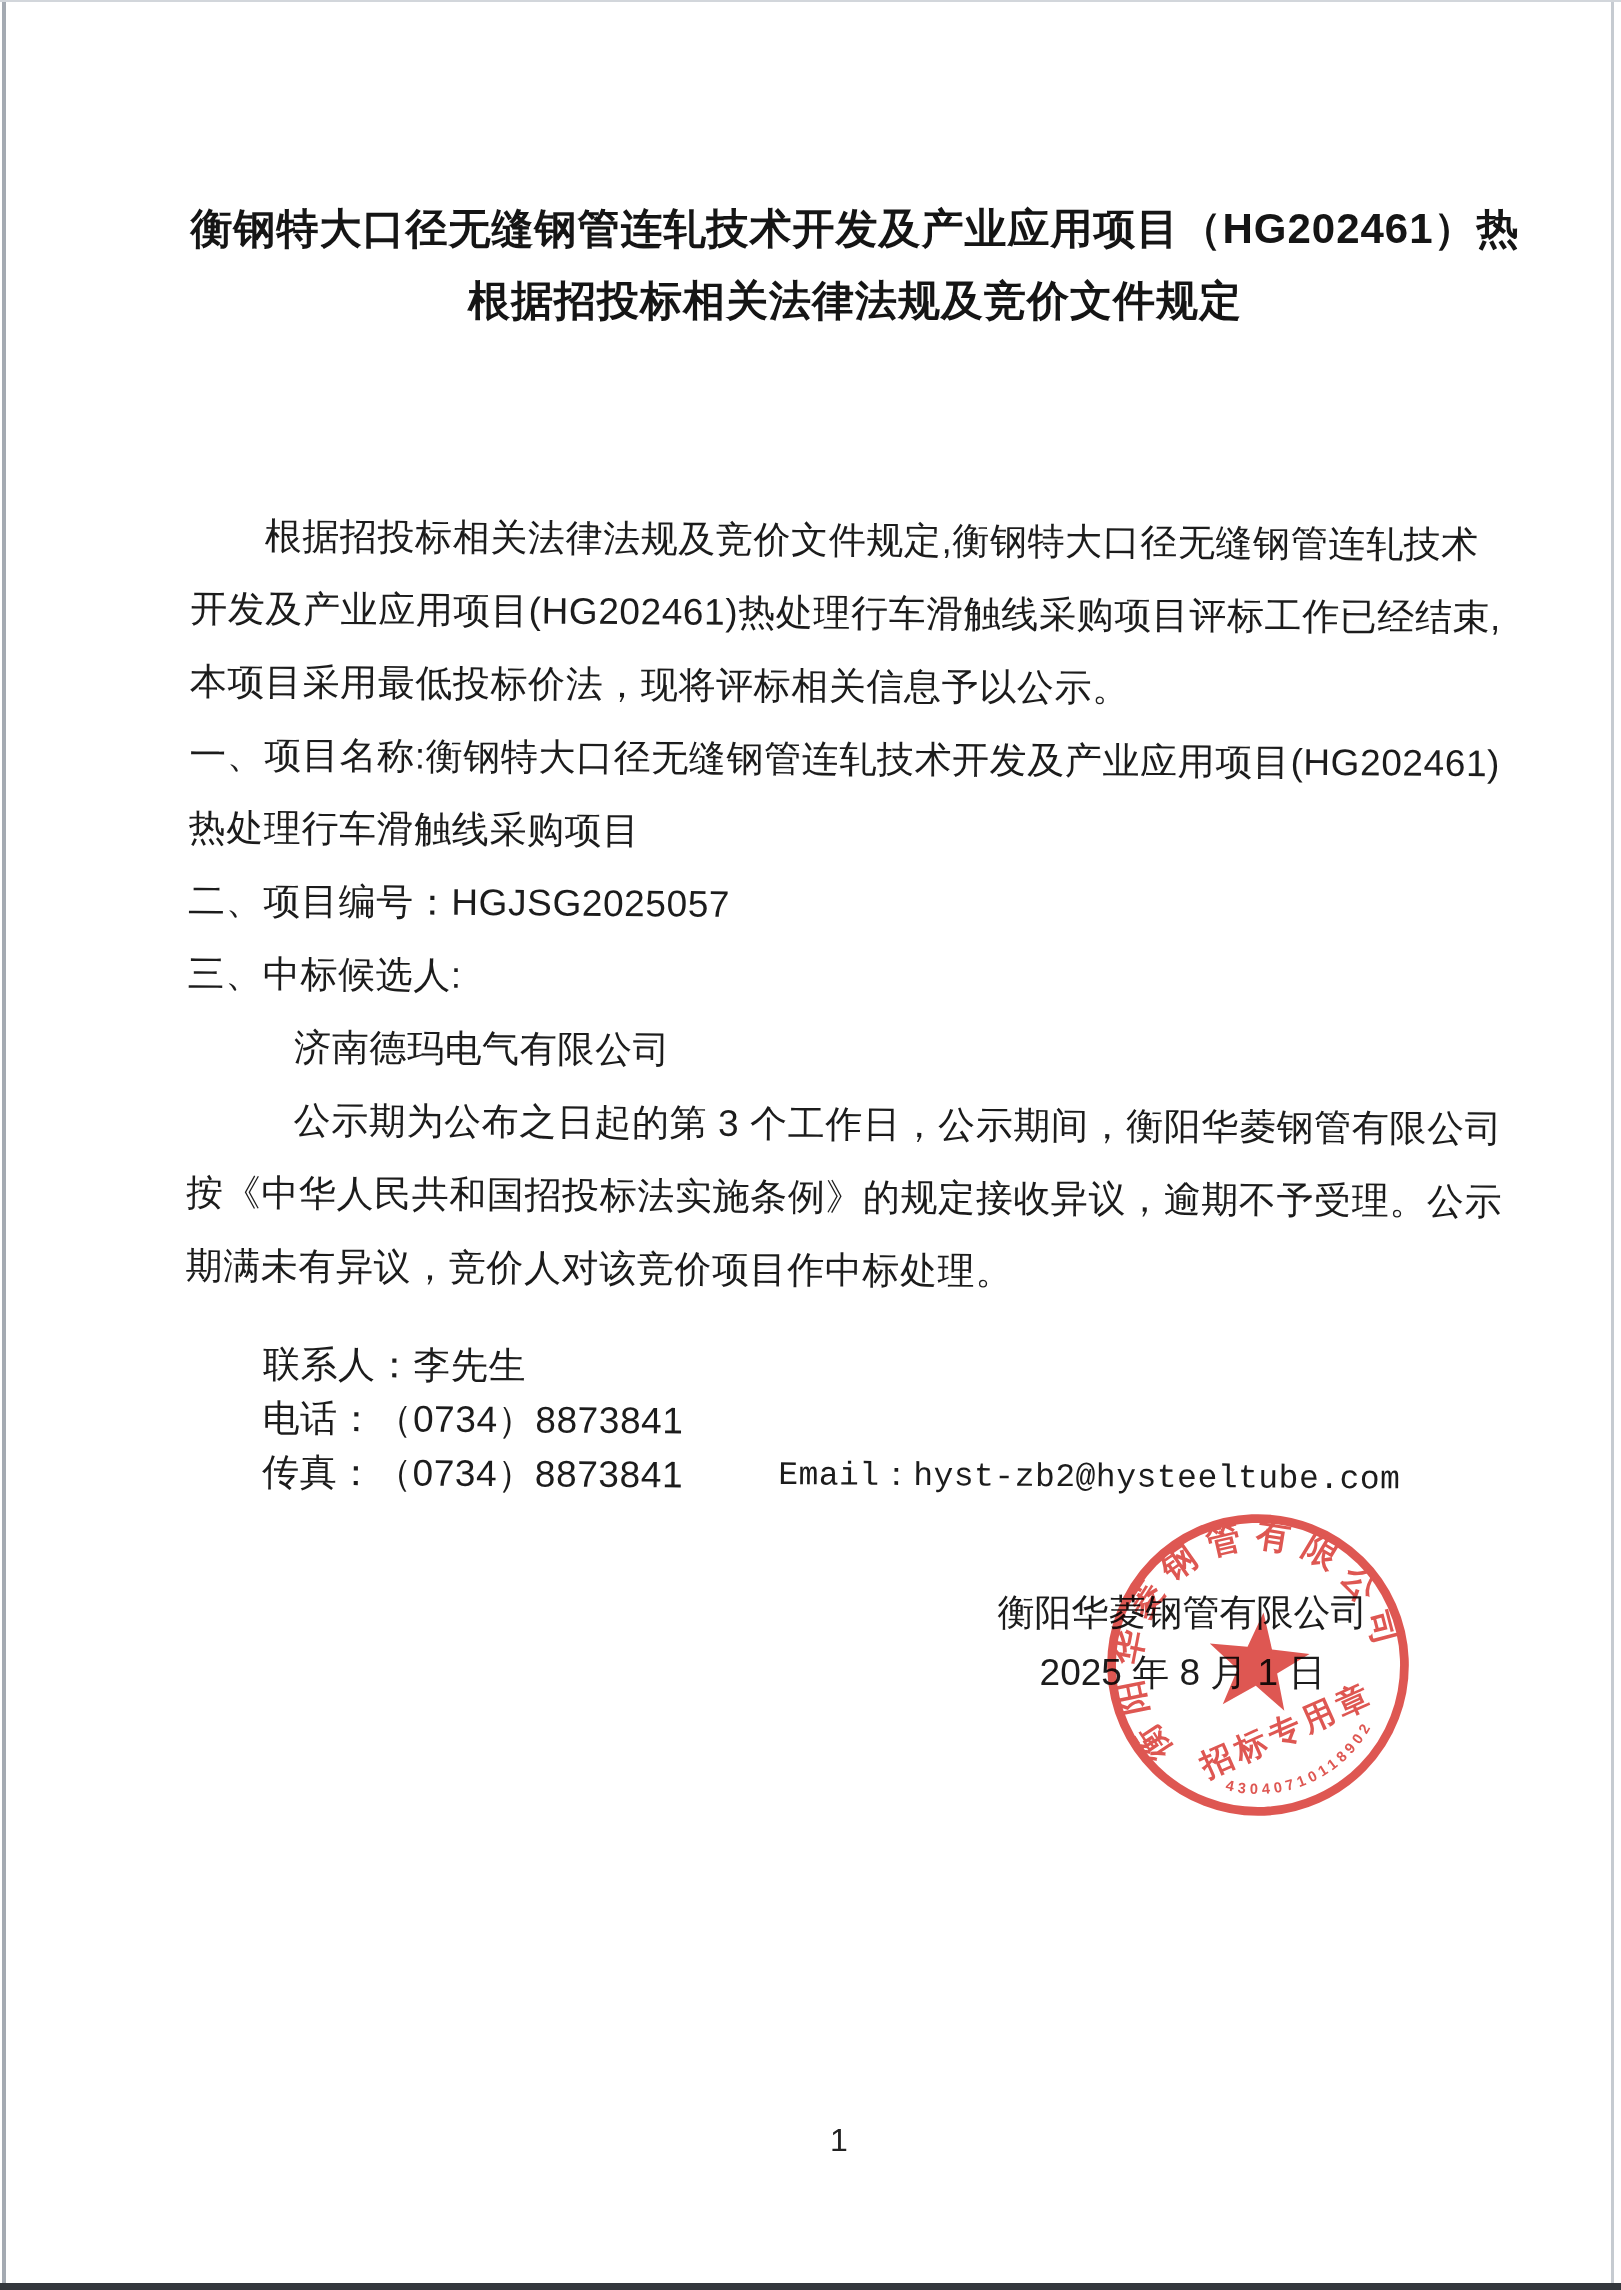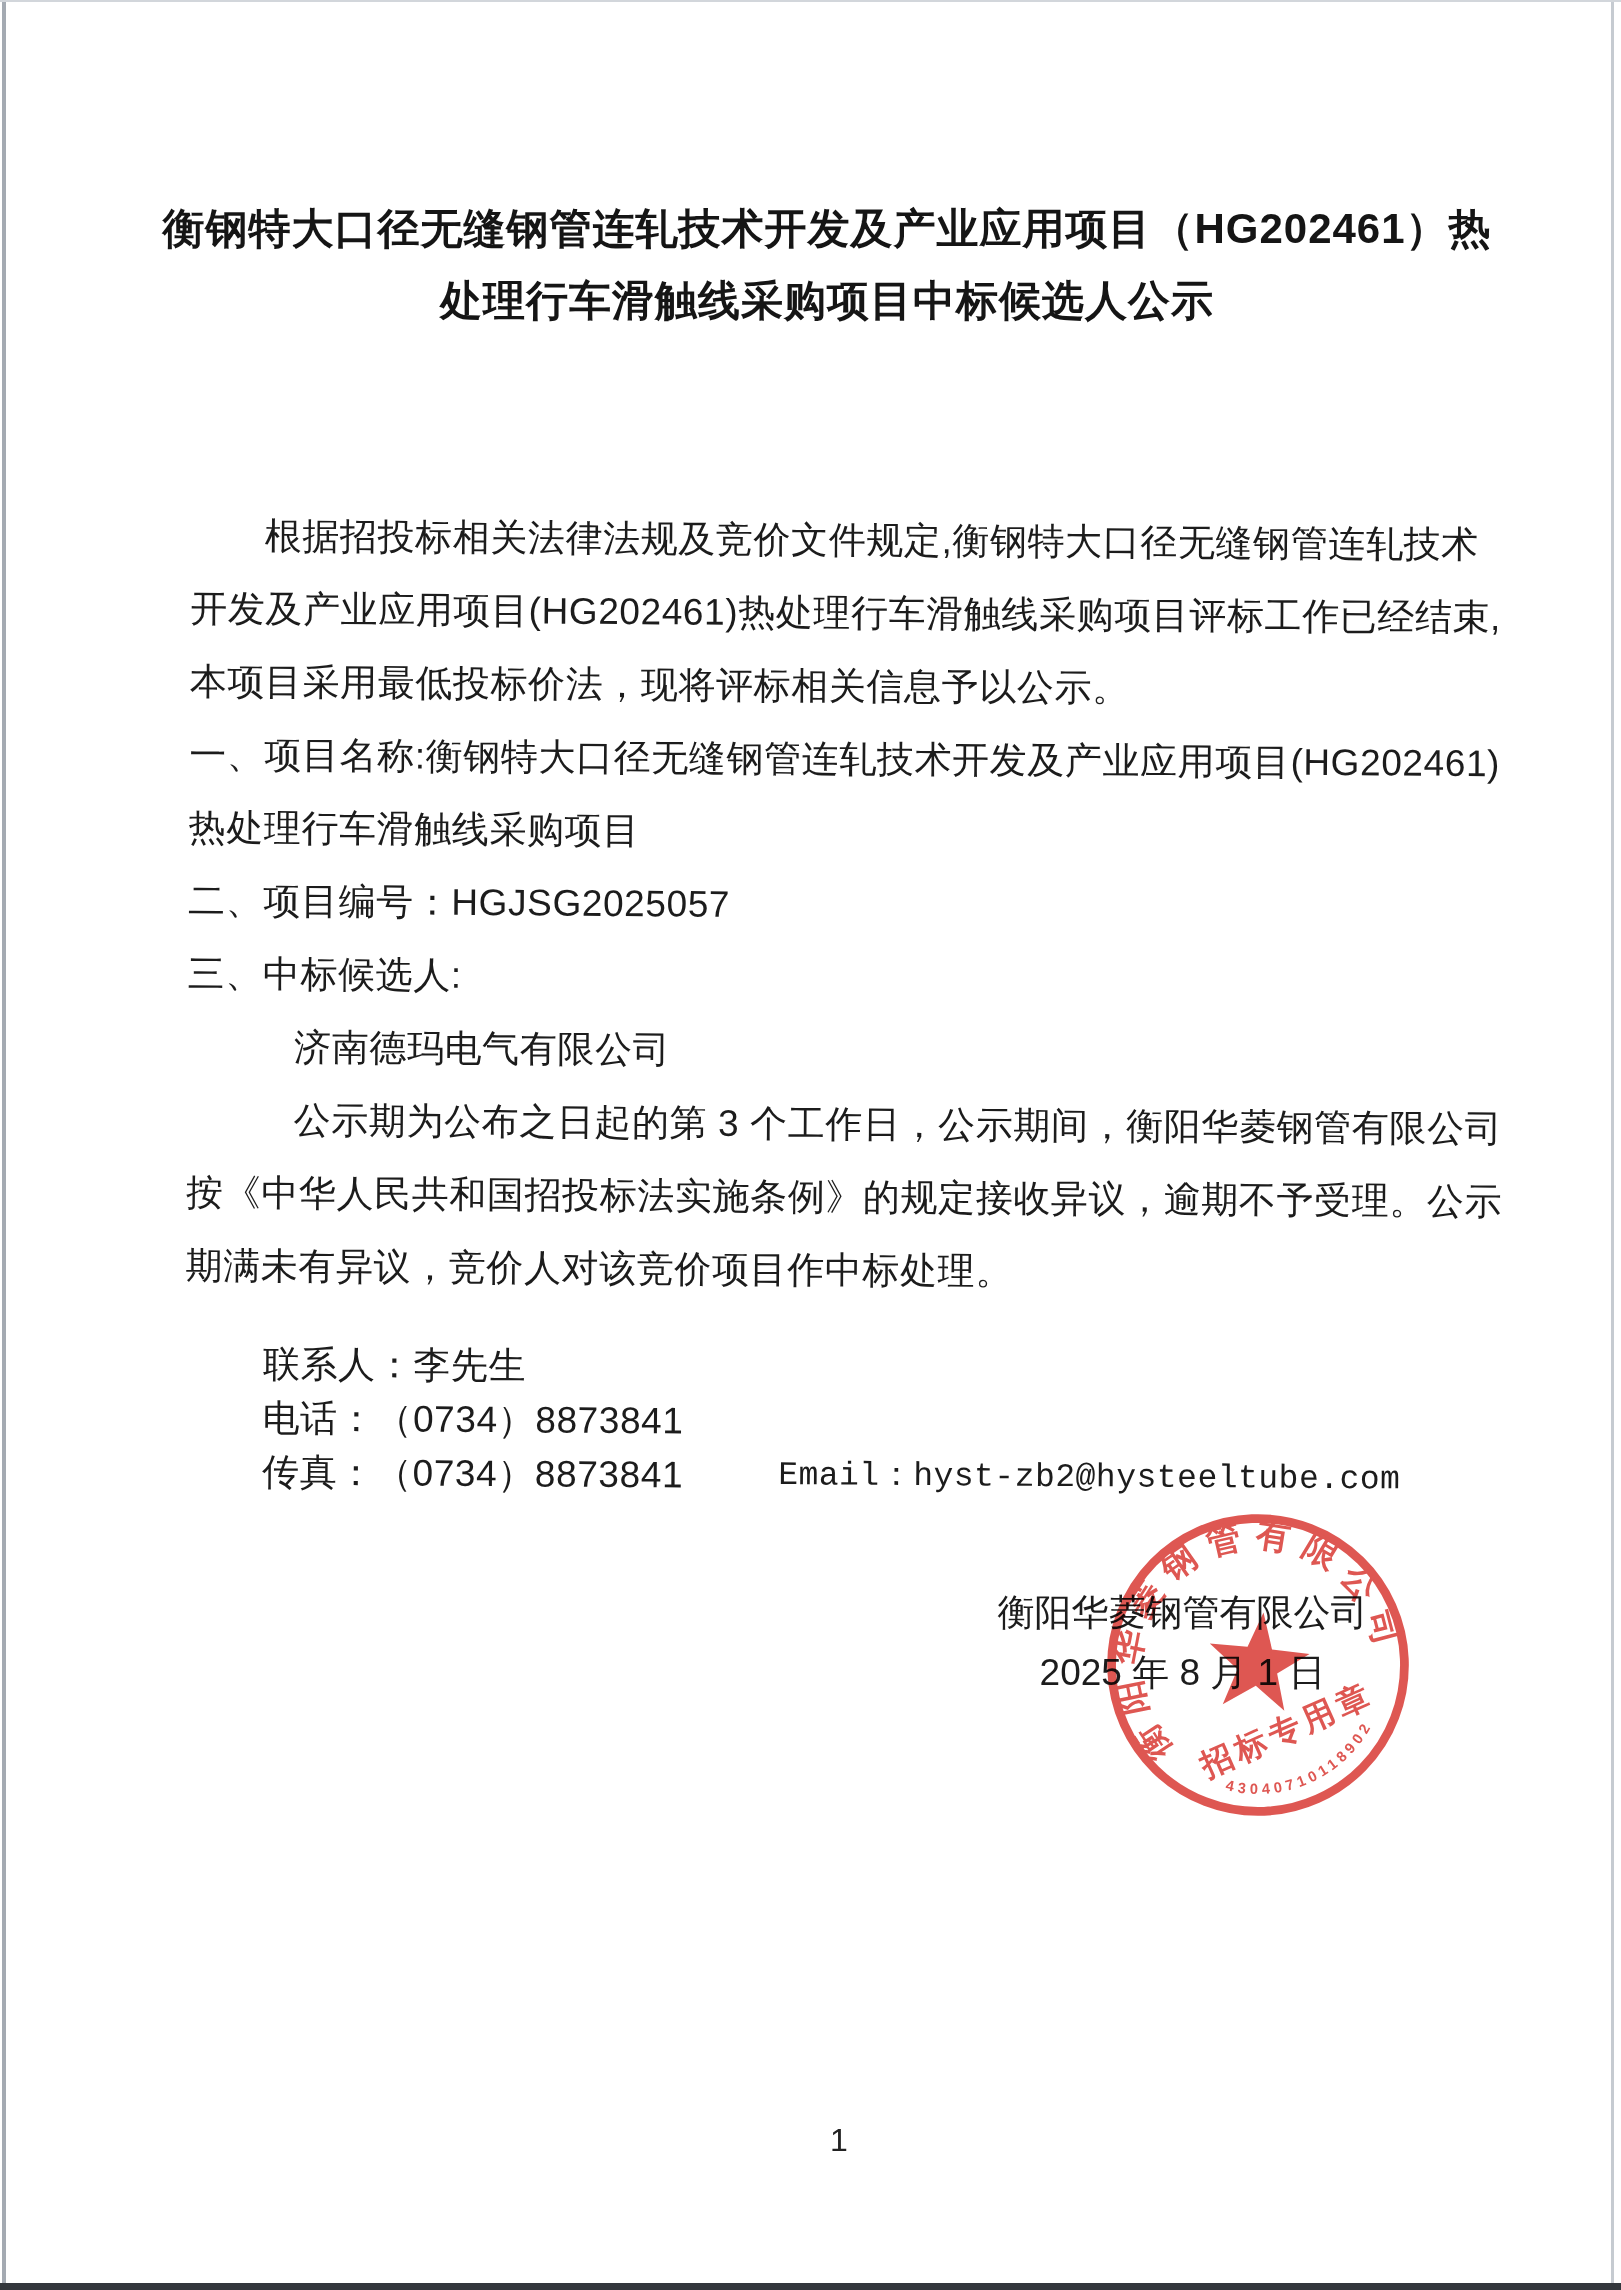--- a/index.html
+++ b/index.html
@@ -6,21 +6,21 @@
   .page {
     position:relative; width:1622px; height:2291px; background:#ffffff;
     font-family:"Liberation Sans", sans-serif; color:#1b1b1b; overflow:hidden;
   }
   .edge-left   { position:absolute; left:2px;  top:0; width:3.9px;  height:2291px; background:#a4aab2; }
   .edge-right  { position:absolute; left:1611px; top:0; width:2.9px; height:2291px; background:#c6cbd1; }
   .edge-top    { position:absolute; left:0; top:0; width:1622px; height:2px; background:#d2d6db; }
   .edge-bottom { position:absolute; left:0; top:2283px; width:1622px; height:7.8px; background:#33373c; }
 
   .doc-title {
-    position:absolute; top:193px; left:154px; width:1346px;
+    position:absolute; top:193px; left:182px; width:1346px;
     text-align:center; font-weight:bold; font-size:42px; line-height:72px;
     letter-spacing:1px; color:#151515;
   }
 
   .doc-body {
     position:absolute; top:499px; left:191px; width:1365px;
     font-size:37px; letter-spacing:0.6px; color:#1c1c1c;
     transform:rotate(0.4deg); transform-origin:0 0;
   }
   .bline { height:73px; line-height:73px; white-space:pre; }
@@ -55,21 +55,21 @@
 <body>
 
 <div class="page">
   <div class="edge-left"></div>
   <div class="edge-right"></div>
   <div class="edge-top"></div>
   <div class="edge-bottom"></div>
 
   <div class="doc-title">
     <div>衡钢特大口径无缝钢管连轧技术开发及产业应用项目（HG202461）热</div>
-    <div>处理行车滑触线采购项目中标候选人公示</div>
+    <div>根据招投标相关法律法规及竞价文件规定</div>
   </div>
 
   <div class="doc-body">
     <div class="bline ind2">根据招投标相关法律法规及竞价文件规定,衡钢特大口径无缝钢管连轧技术</div>
     <div class="bline">开发及产业应用项目(HG202461)热处理行车滑触线采购项目评标工作已经结束,</div>
     <div class="bline">本项目采用最低投标价法，现将评标相关信息予以公示。</div>
     <div class="bline">一、项目名称:衡钢特大口径无缝钢管连轧技术开发及产业应用项目(HG202461)</div>
     <div class="bline">热处理行车滑触线采购项目</div>
     <div class="bline">二、项目编号：HGJSG2025057</div>
     <div class="bline">三、中标候选人:</div>

